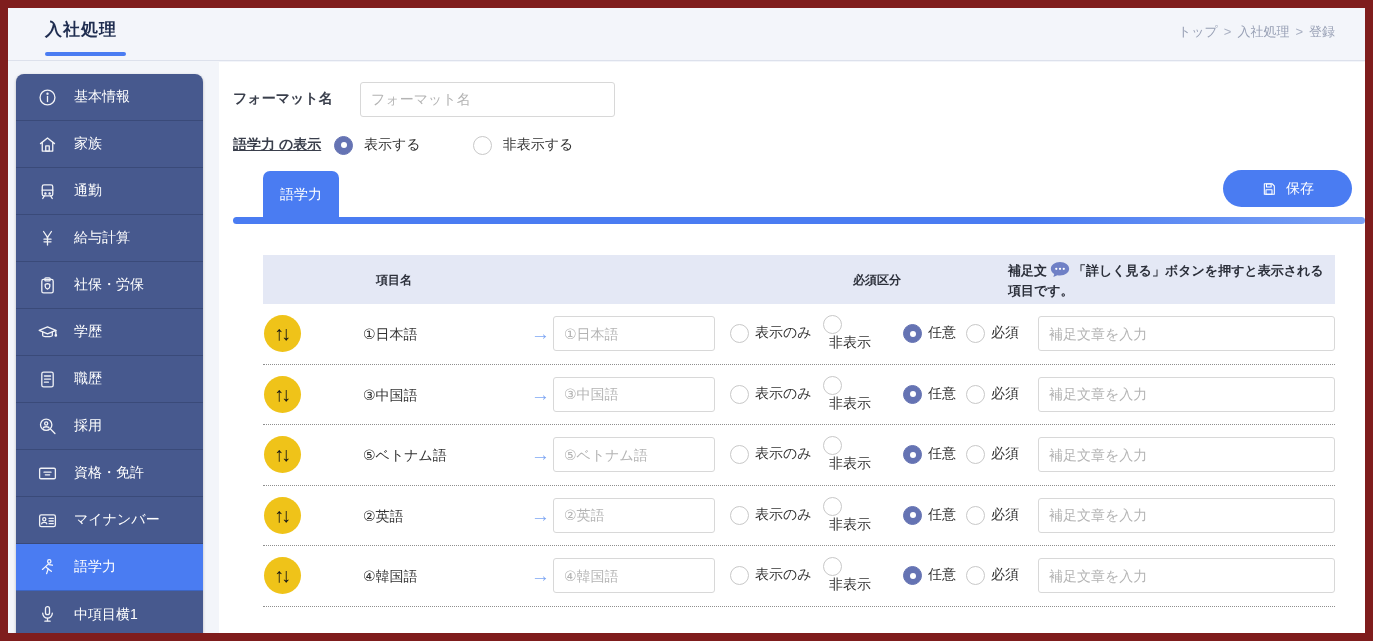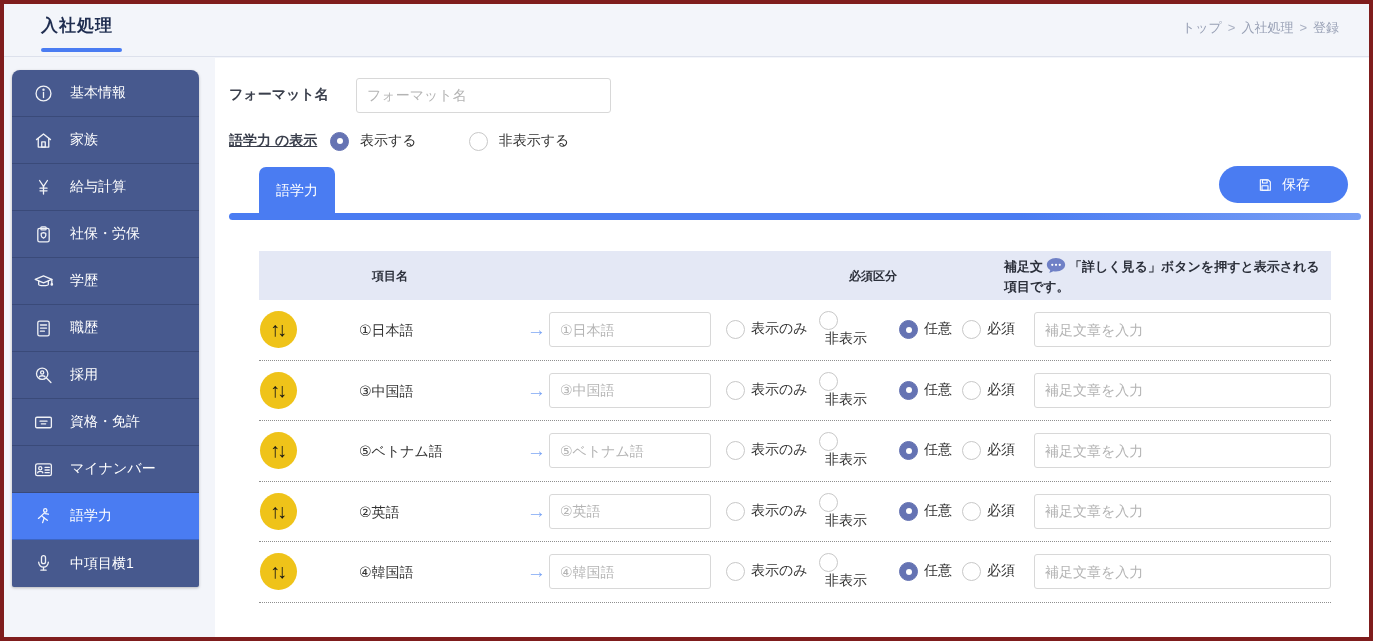--- a/index.html
+++ b/index.html
@@ -1,20 +1,20 @@
 <!DOCTYPE html>
 <html><head>
 <meta charset="utf-8">
 <style>
   * { margin:0; padding:0; box-sizing:border-box; }
   html,body { background:#e8e8e8; }
   body { font-family:"Liberation Sans","DejaVu Sans",sans-serif; }
 
   .page { position:relative; width:1373px; height:641px; margin:0 auto;
-          border:4px solid #7f1d1d; background:#f3f5fa; overflow:hidden; }
+          border:8px solid #7f1d1d; background:#f3f5fa; overflow:hidden; }
 
   
   .hdr { position:absolute; top:0; left:0; right:0; height:53px;
          border-bottom:1px solid #dde1ec; background:#f3f5fa; z-index:5; }
   .hdr h1 { position:absolute; left:37px; top:10px; font-size:17px; font-weight:bold;
             color:#1f2d50; letter-spacing:1px; }
   .title-underline { position:absolute; left:37px; top:44px; width:81px; height:4px;
                      border-radius:2px; background:#4a7cf2; }
   .breadcrumb { position:absolute; right:30px; top:15px; font-size:13px; color:#98a0b5; }
   .breadcrumb .bc-item { cursor:pointer; }
@@ -126,20 +126,33 @@
             <path d="M4 11 L12 4.5 L20 11"></path>
             <path d="M6 9.6 V19.5 H18 V9.6"></path>
             <rect x="10" y="13.5" width="4" height="6"></rect>
           </svg>
         </span>
         <span>家族</span>
       </div>
       <div class="side-item">
         <span class="side-icon">
           <svg viewBox="0 0 24 24">
+            <rect x="6" y="4.5" width="12" height="12.5" rx="2"></rect>
+            <line x1="6" y1="10.5" x2="18" y2="10.5"></line>
+            <circle cx="9.6" cy="14.2" r="0.7" fill="#fff"></circle>
+            <circle cx="14.4" cy="14.2" r="0.7" fill="#fff"></circle>
+            <line x1="8.4" y1="17" x2="6.6" y2="20"></line>
+            <line x1="15.6" y1="17" x2="17.4" y2="20"></line>
+          </svg>
+        </span>
+        <span>通勤</span>
+      </div>
+      <div class="side-item">
+        <span class="side-icon">
+          <svg viewBox="0 0 24 24">
             <path d="M7.5 4 L12 10.6 L16.5 4"></path>
             <line x1="12" y1="10.6" x2="12" y2="19.5"></line>
             <line x1="8" y1="12.8" x2="16" y2="12.8"></line>
             <line x1="8" y1="15.8" x2="16" y2="15.8"></line>
           </svg>
         </span>
         <span>給与計算</span>
       </div>
       <div class="side-item">
         <span class="side-icon">

